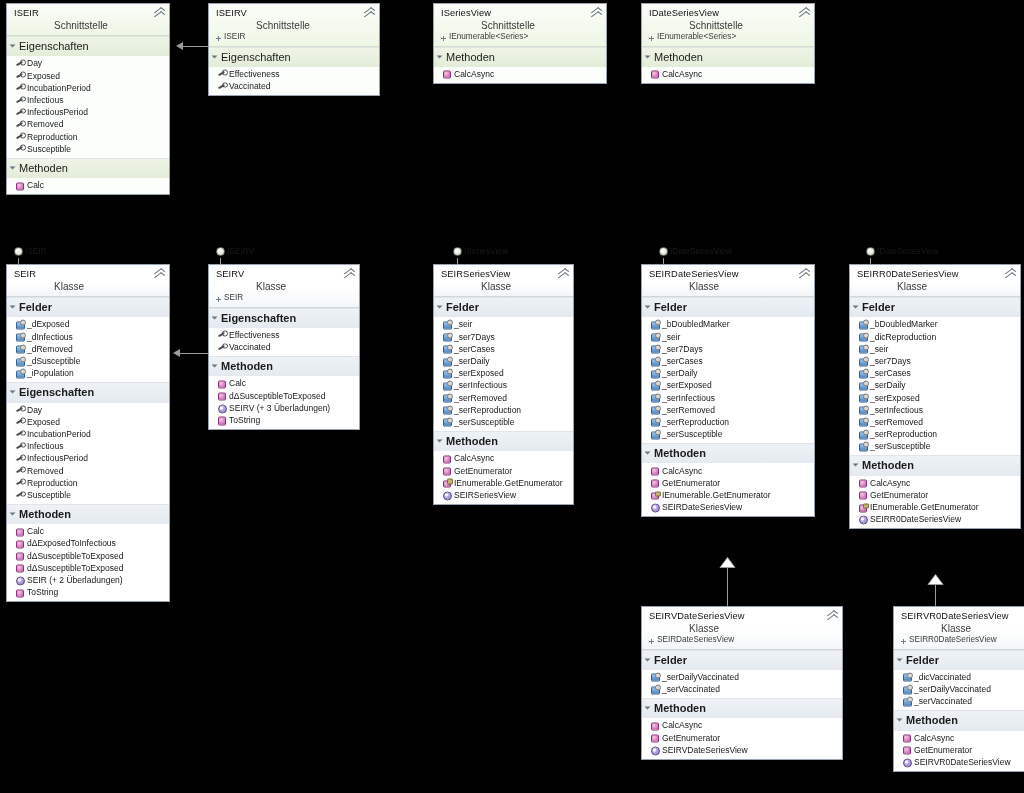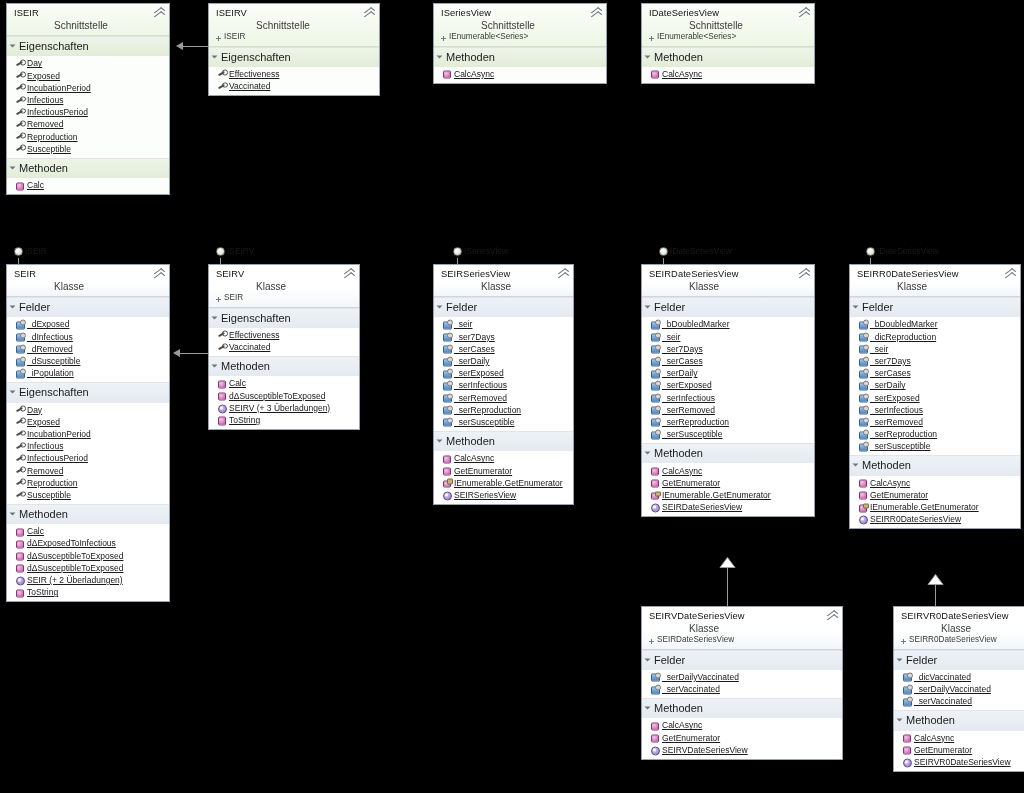--- a/index.html
+++ b/index.html
@@ -95,20 +95,21 @@
   .chev::after  { top: 4px; }
 
   .section {
     padding: 3px 6px 3px 6px;
     border-top: 1px solid #dfe4e9;
     line-height: 1.2;
     position: relative;
   }
   .node.cls .section.shead {
     background: linear-gradient(to bottom,#eef2f6 0%, #e4eaf0 100%);
+    font-weight: bold;
   }
   .node.iface .section.shead {
     background: linear-gradient(to bottom,#eef4e7 0%, #e3ecd8 100%);
   }
   .section.shead {
     padding-left: 12px;
     font-size: 11px;
     color: #1b1b1b;
   }
   .tri {
@@ -116,21 +117,20 @@
     left: 4px; top: 6px;
     width: 0; height: 0;
     border-left: 3.6px solid #6b7682;
     border-top: 3px solid transparent;
     border-bottom: 3px solid transparent;
     transform: rotate(90deg);
   }
   .members {
     padding: 1px 8px 3px 0;
     background: #ffffff;
-    text-decoration: underline;
   }
   .node.iface .members { background: #fcfefb; }
   .m {
     display: flex;
     align-items: center;
     padding: 1.1px 4px 1.1px 20px;
     position: relative;
     white-space: nowrap;
     font-size: 8.5px;
     color: #17171a;

